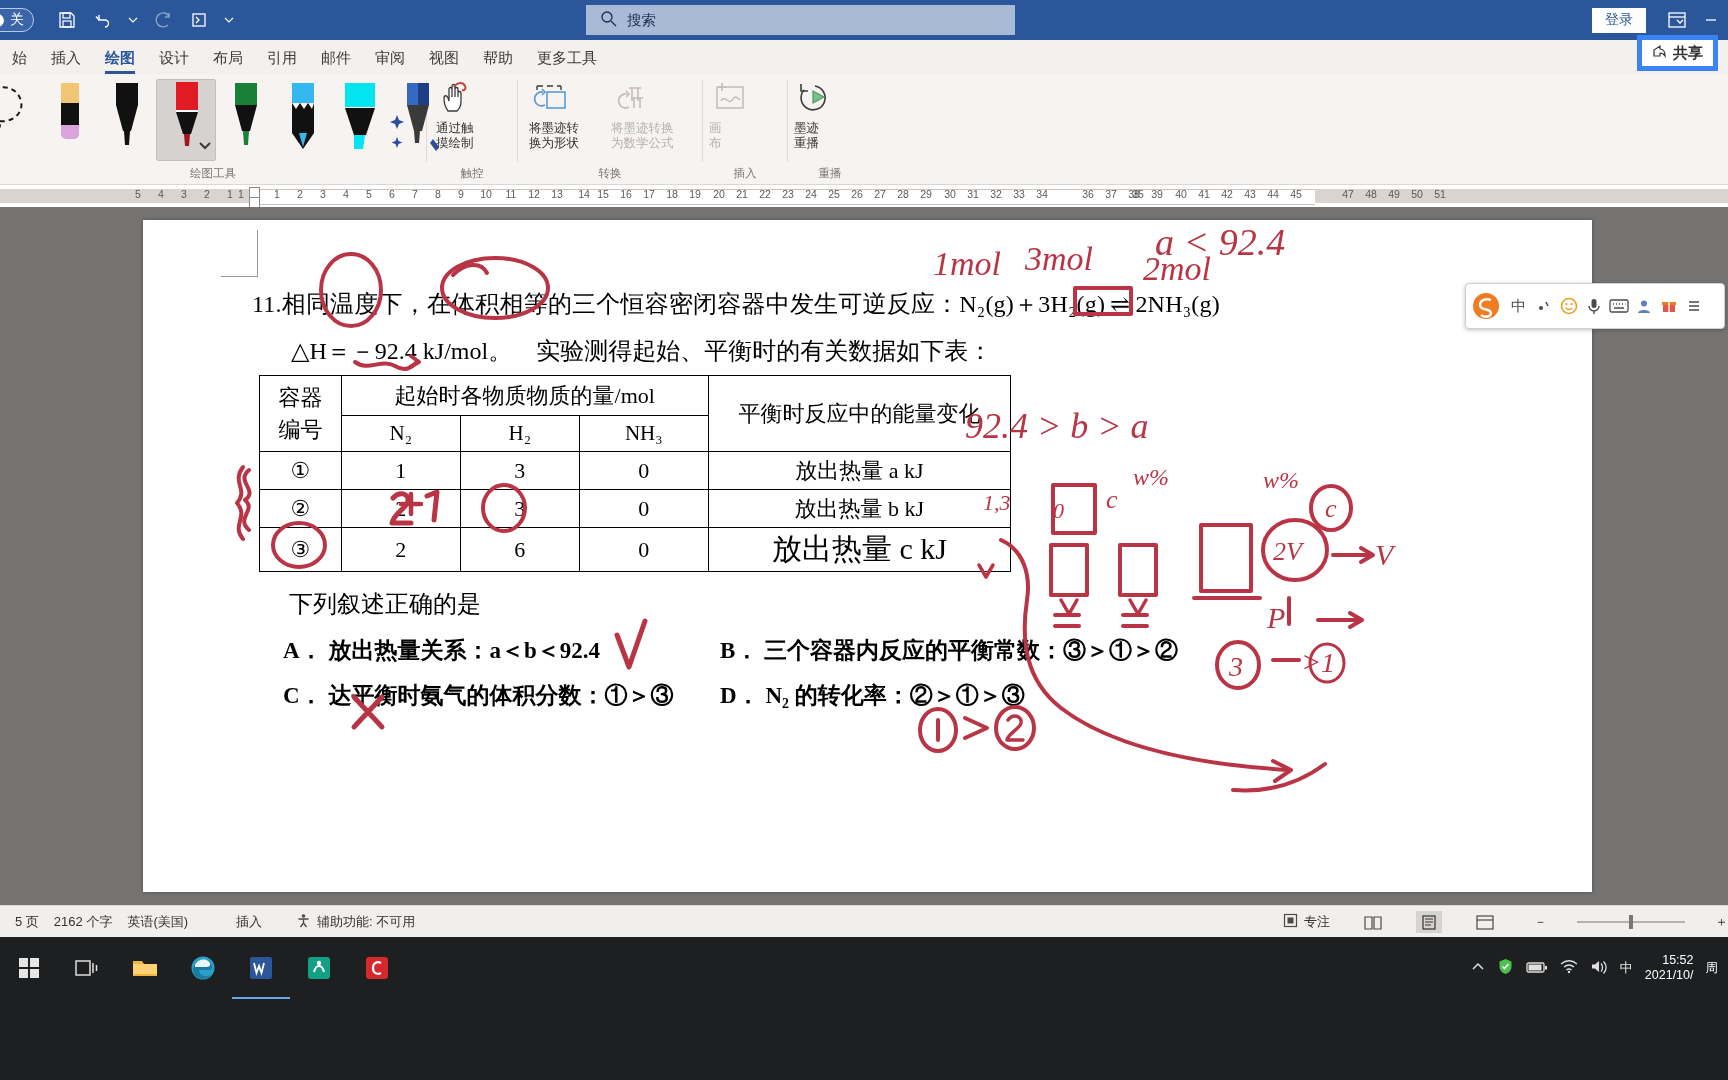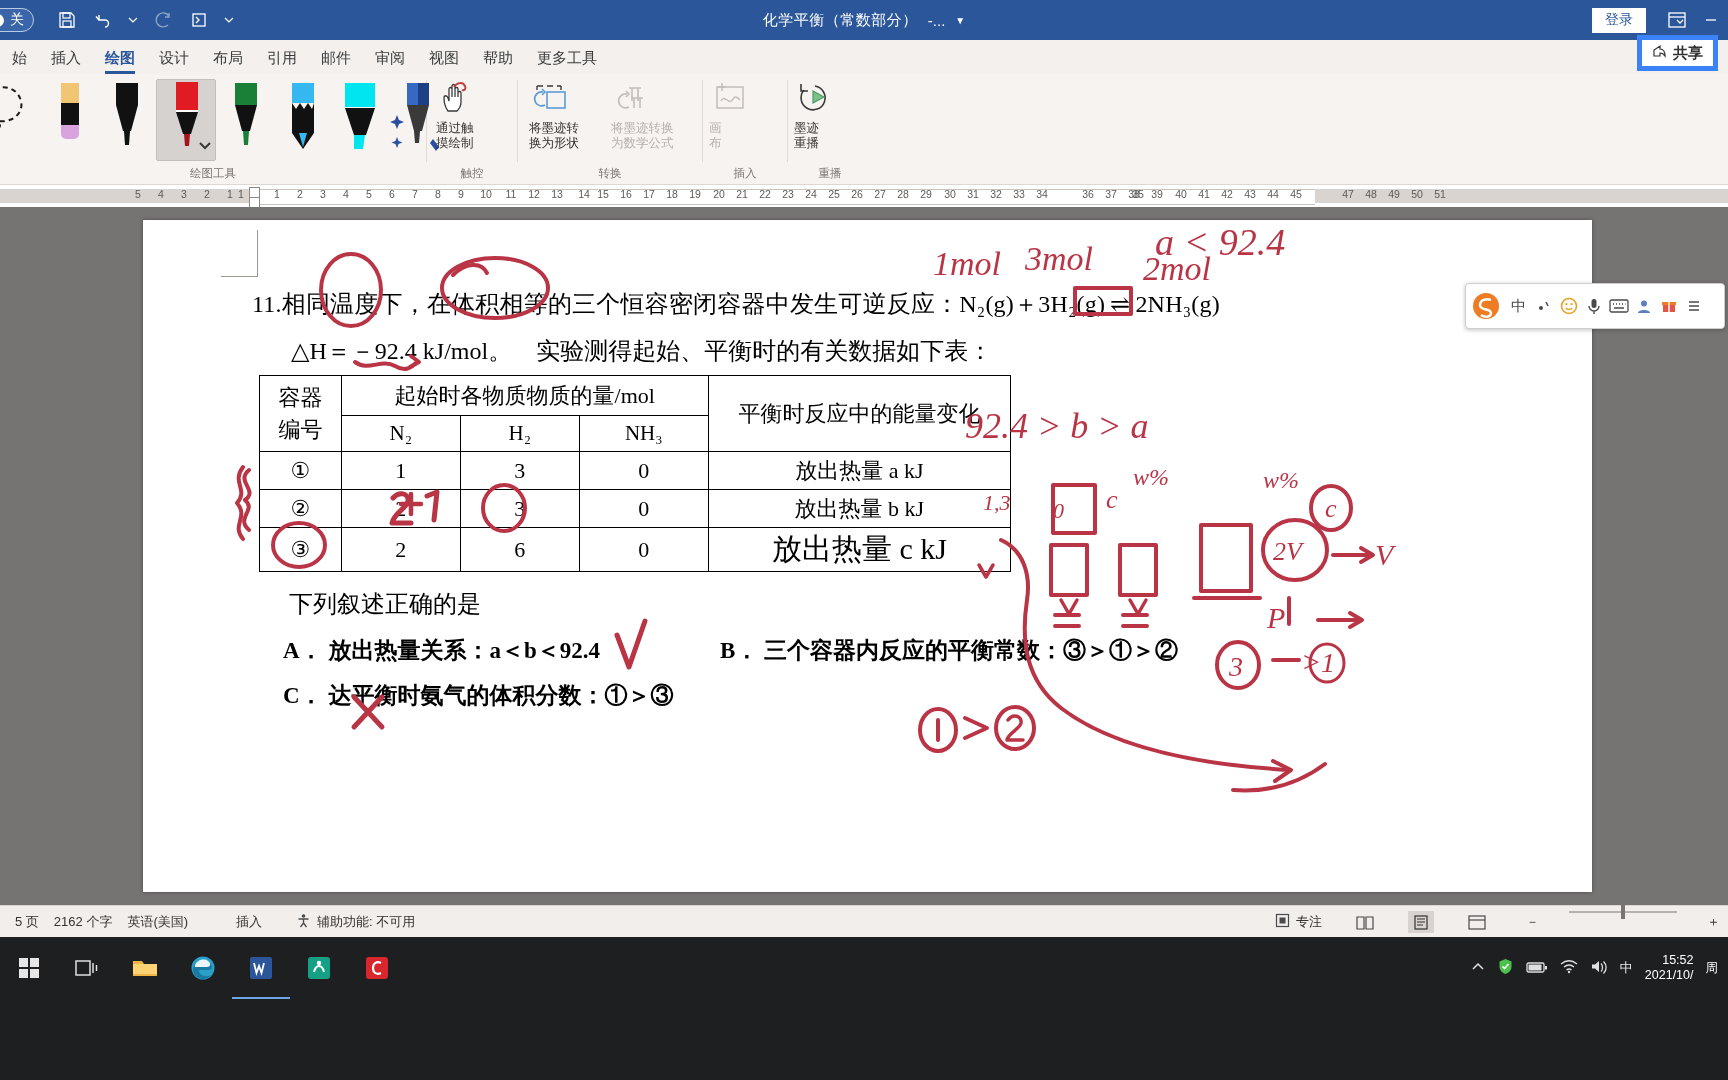--- a/index.html
+++ b/index.html
@@ -118,21 +118,21 @@
     box-shadow:0 1px 4px rgba(0,0,0,.25);
   }
   .ime-logo{width:40px;height:40px;display:flex;align-items:center;justify-content:center;}
   .ime-i{width:25px;height:44px;display:flex;align-items:center;justify-content:center;color:#4a4a4a;font-size:15px;}
   
   .statusbar{
     position:absolute;left:0;top:905px;width:1728px;height:32px;background:#f1eeec;
     border-top:1px solid #dcd7d3;display:flex;align-items:center;font-size:13px;color:#36322f;
   }
   .sb{display:flex;align-items:center;gap:6px;margin-left:15px;white-space:nowrap;}
-  .sb-right{position:absolute;right:8px;display:flex;gap:30px;}
+  .sb-right{position:absolute;right:0;display:flex;align-items:center;gap:30px;}
   .viewbtn{width:26px;height:22px;display:flex;align-items:center;justify-content:center;}
   .viewbtn.active{background:#d8d3d0;}
   .zoomtrack{width:108px;height:2px;background:#b6b1ad;position:relative;}
   .zoomthumb{position:absolute;left:52px;top:-6px;width:4px;height:14px;background:#7a7572;}
   
   .taskbar{
     position:absolute;left:0;top:937px;width:1728px;height:143px;background:#1d1f21;
     display:flex;align-items:flex-start;
   }
   .tbitem{width:58px;height:62px;display:flex;align-items:center;justify-content:center;}
@@ -186,20 +186,29 @@
         </svg>
     </div>
   </div>
 
   <div class="tb-title">
     <span class="t">化学平衡（常数部分）</span>
     <span class="dots">-...</span>
     <span class="cv">▼</span>
   </div>
 
+  <div class="searchbox">
+    <span>
+      <svg width="17" height="17" viewBox="0 0 17 17">
+          <circle cx="7" cy="7" r="5" fill="none" stroke="#1b2c4e" stroke-width="1.3"></circle>
+          <path d="M11 11l5 5" stroke="#1b2c4e" stroke-width="1.3"></path>
+        </svg>
+    </span>
+    <span class="ph">搜索</span>
+  </div>
 
   <div class="tb-right">
     <div class="signin">登录</div>
     <div class="tb-icon">
       <svg width="20" height="18" viewBox="0 0 20 18">
           <rect x="2" y="2" width="16" height="14" fill="none" stroke="#fff" stroke-width="1.3"></rect>
           <path d="M2 6h16" stroke="#fff" stroke-width="1.3"></path>
           <path d="M10 9l3 3 3-3" fill="none" stroke="#fff" stroke-width="1.3"></path>
         </svg>
     </div>
@@ -515,20 +524,23 @@
 
     <div class="txt" style="left:140px;top:415px;font-size:23px;font-weight:bold;">
       <span>A．</span>&nbsp;<span>放出热量关系：a＜b＜92.4</span>
     </div>
     <div class="txt" style="left:577px;top:415px;font-size:23px;font-weight:bold;white-space:nowrap;">
       <span>B．</span>&nbsp;<span>三个容器内反应的平衡常数：③＞①＞②</span>
     </div>
     <div class="txt" style="left:140px;top:460px;font-size:23px;font-weight:bold;">
       <span>C．</span>&nbsp;<span>达平衡时氨气的体积分数：①＞③</span>
     </div>
+    <div class="txt" style="left:577px;top:460px;font-size:23px;font-weight:bold;white-space:nowrap;">
+      <span>D．</span>&nbsp;<span>N₂ 的转化率：②＞①＞③</span>
+    </div>
 
     <svg class="ink" style="left:0;top:0;width:1449px;height:672px;" viewBox="0 0 1449 672">
       <g fill="none" stroke="#b93546" stroke-width="4" stroke-linecap="round" stroke-linejoin="round">
 
         <ellipse cx="208" cy="70" rx="30" ry="36"></ellipse>
 
         <ellipse cx="352" cy="68" rx="53" ry="30"></ellipse>
         <path d="M310 55c12-12 28-14 34-2"></path>
 
         <rect x="932" y="68" width="56" height="26"></rect>

